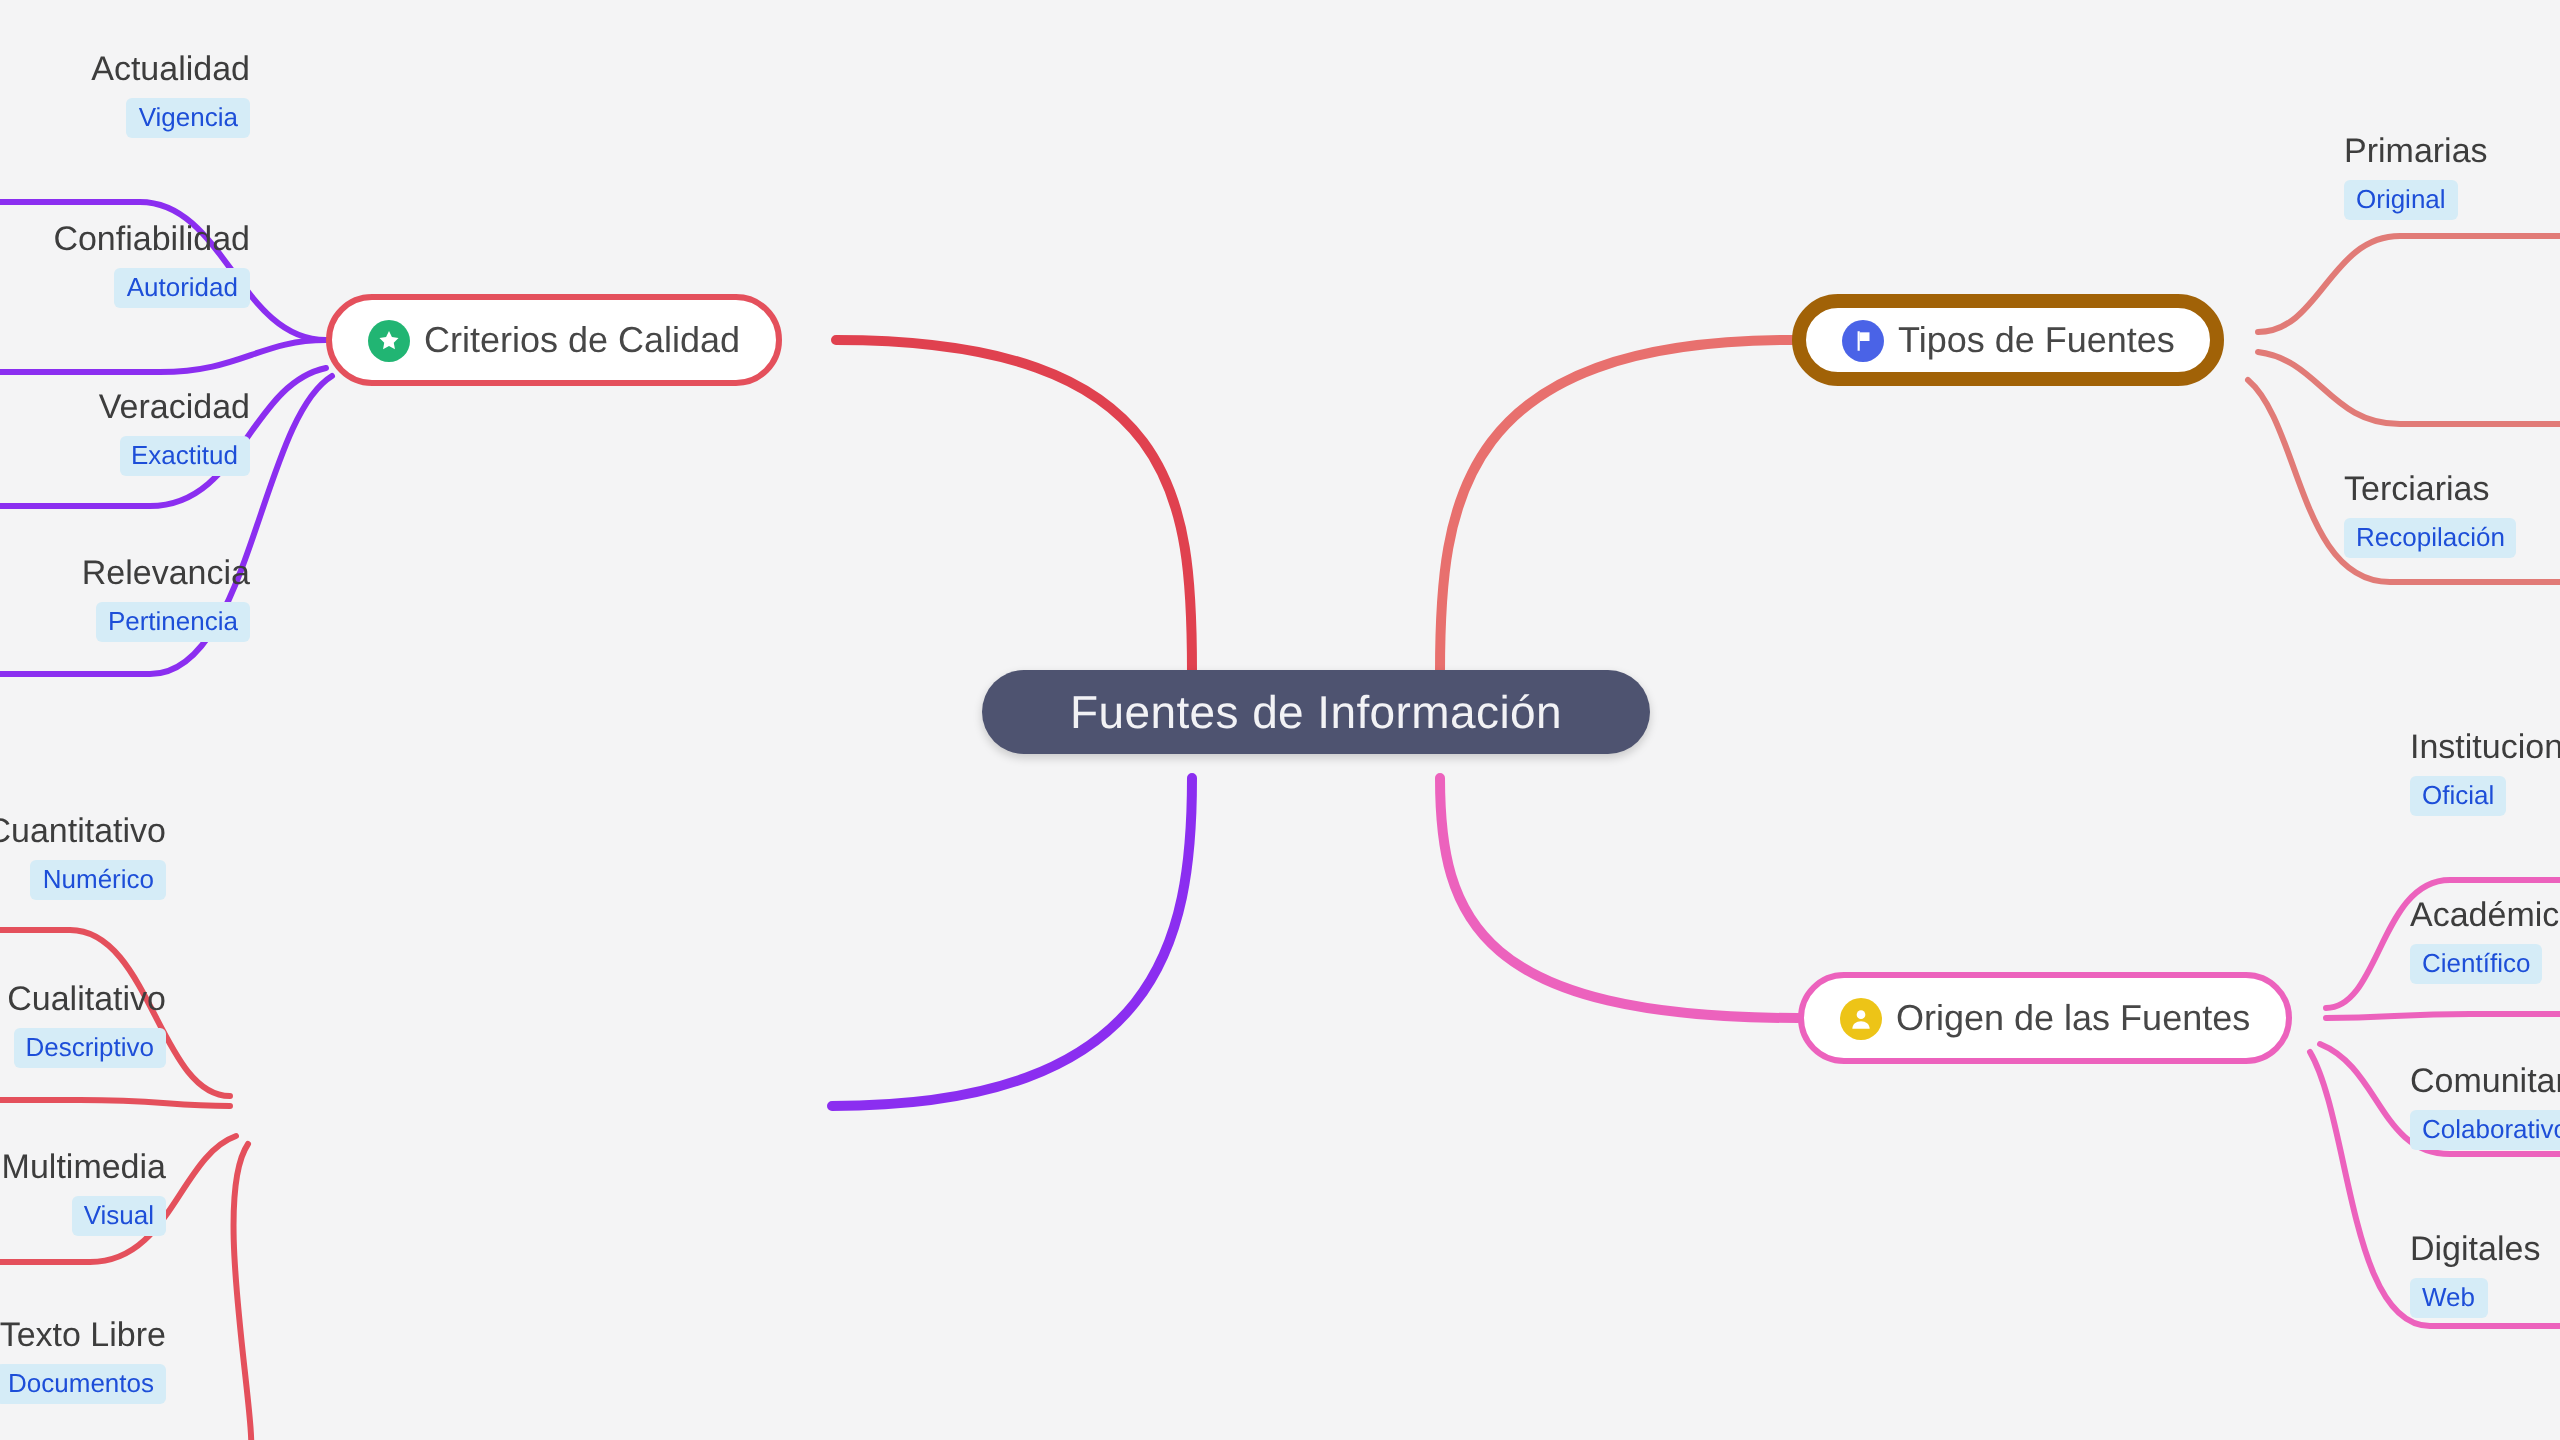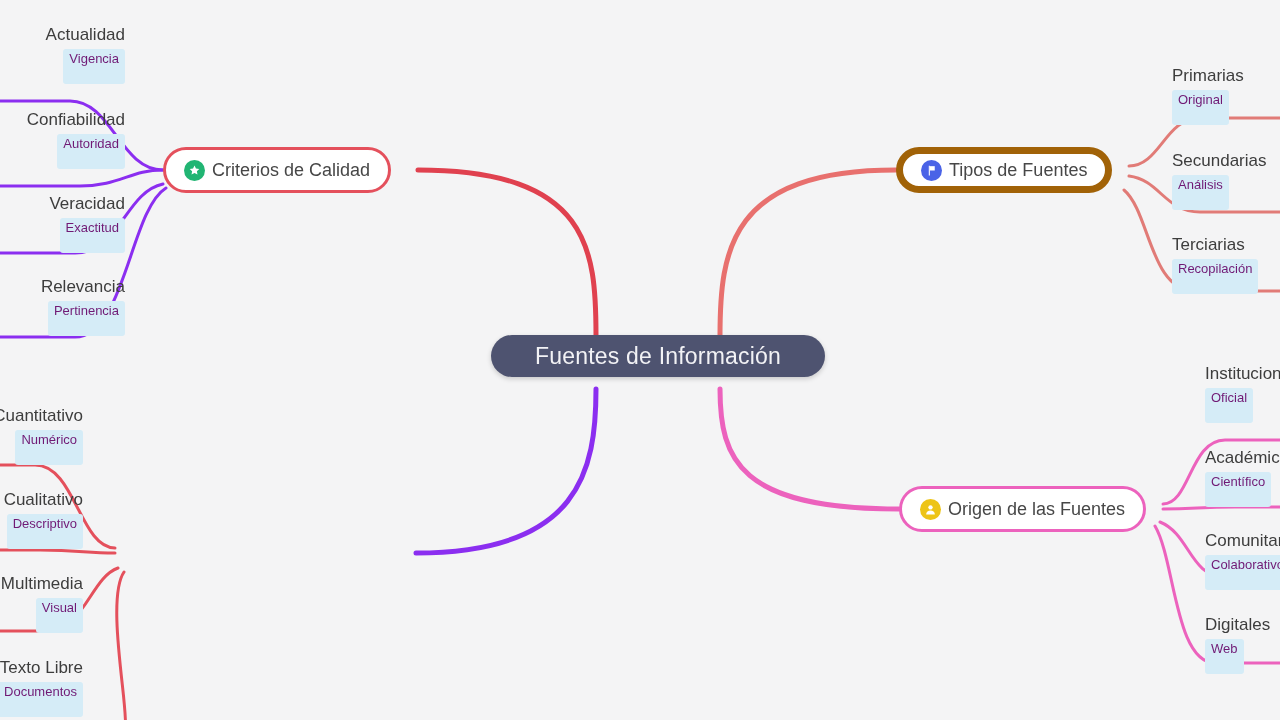--- a/index.html
+++ b/index.html
@@ -101,23 +101,23 @@
   }
   .leaf .leaf-title {
     display: block;
     font-size: 17px;
     color: #3d3d3d;
     line-height: 22px;
   }
   .leaf .leaf-tag {
     display: inline-block;
     margin-top: 3px;
-    padding: 1px 6px 17px 6px;
+    padding: 1px 6px 2px 6px;
     background: #d5ecf7;
-    color: #701a75;
+    color: #1d4ed8;
     font-size: 13px;
     line-height: 17px;
     border-radius: 3px;
   }
   .leaf.align-right { text-align: right; }
   .leaf.align-left  { text-align: left; }
 </style>
 </head>
 <body>
 
@@ -190,24 +190,20 @@
         <path fill="#ffffff" d="M9 4h9v8H9z"></path>
       </svg>
     </span>
     <span class="branch-label">Tipos de Fuentes</span>
   </div>
 
   <div class="leaf align-left" style="left:1172px; top:65px;">
     <span class="leaf-title">Primarias</span>
     <span class="leaf-tag">Original</span>
   </div>
-  <div class="leaf align-left" style="left:1172px; top:150px;">
-    <span class="leaf-title">Secundarias</span>
-    <span class="leaf-tag">Análisis</span>
-  </div>
   <div class="leaf align-left" style="left:1172px; top:234px;">
     <span class="leaf-title">Terciarias</span>
     <span class="leaf-tag">Recopilación</span>
   </div>
 
 
   <div class="leaf align-right" style="left:-62px; top:405px; width:145px;">
     <span class="leaf-title">Cuantitativo</span>
     <span class="leaf-tag">Numérico</span>
   </div>

